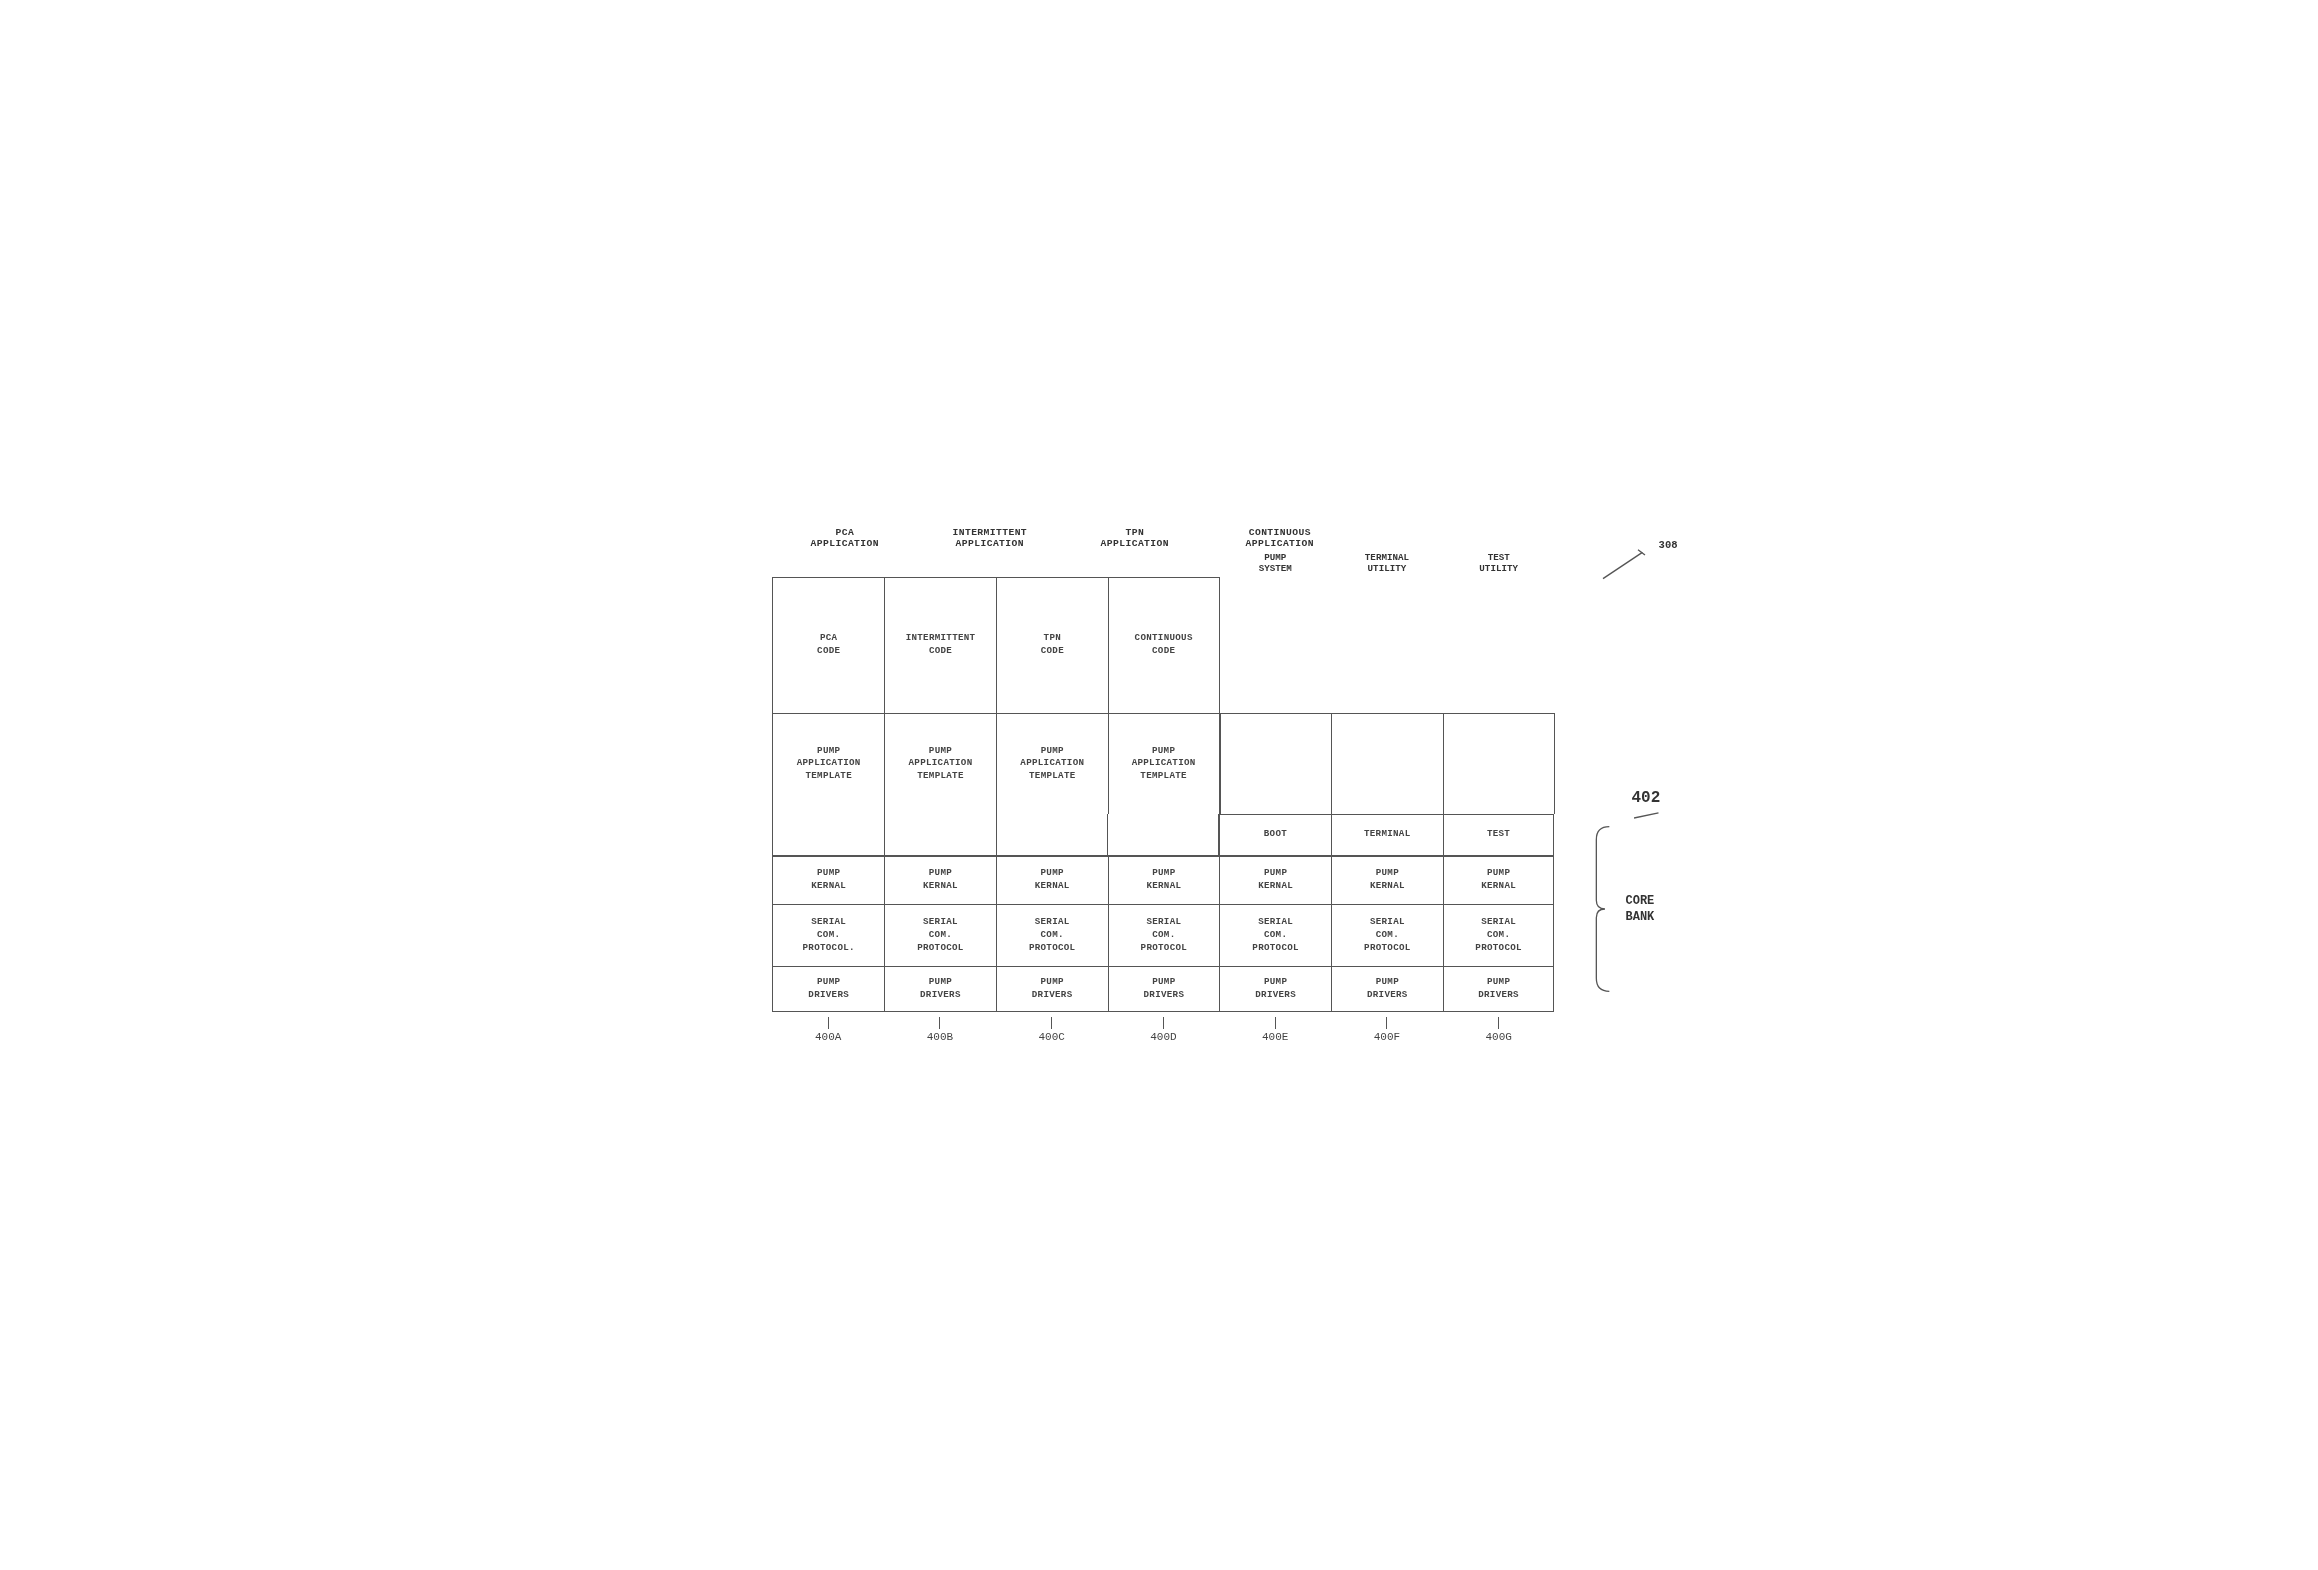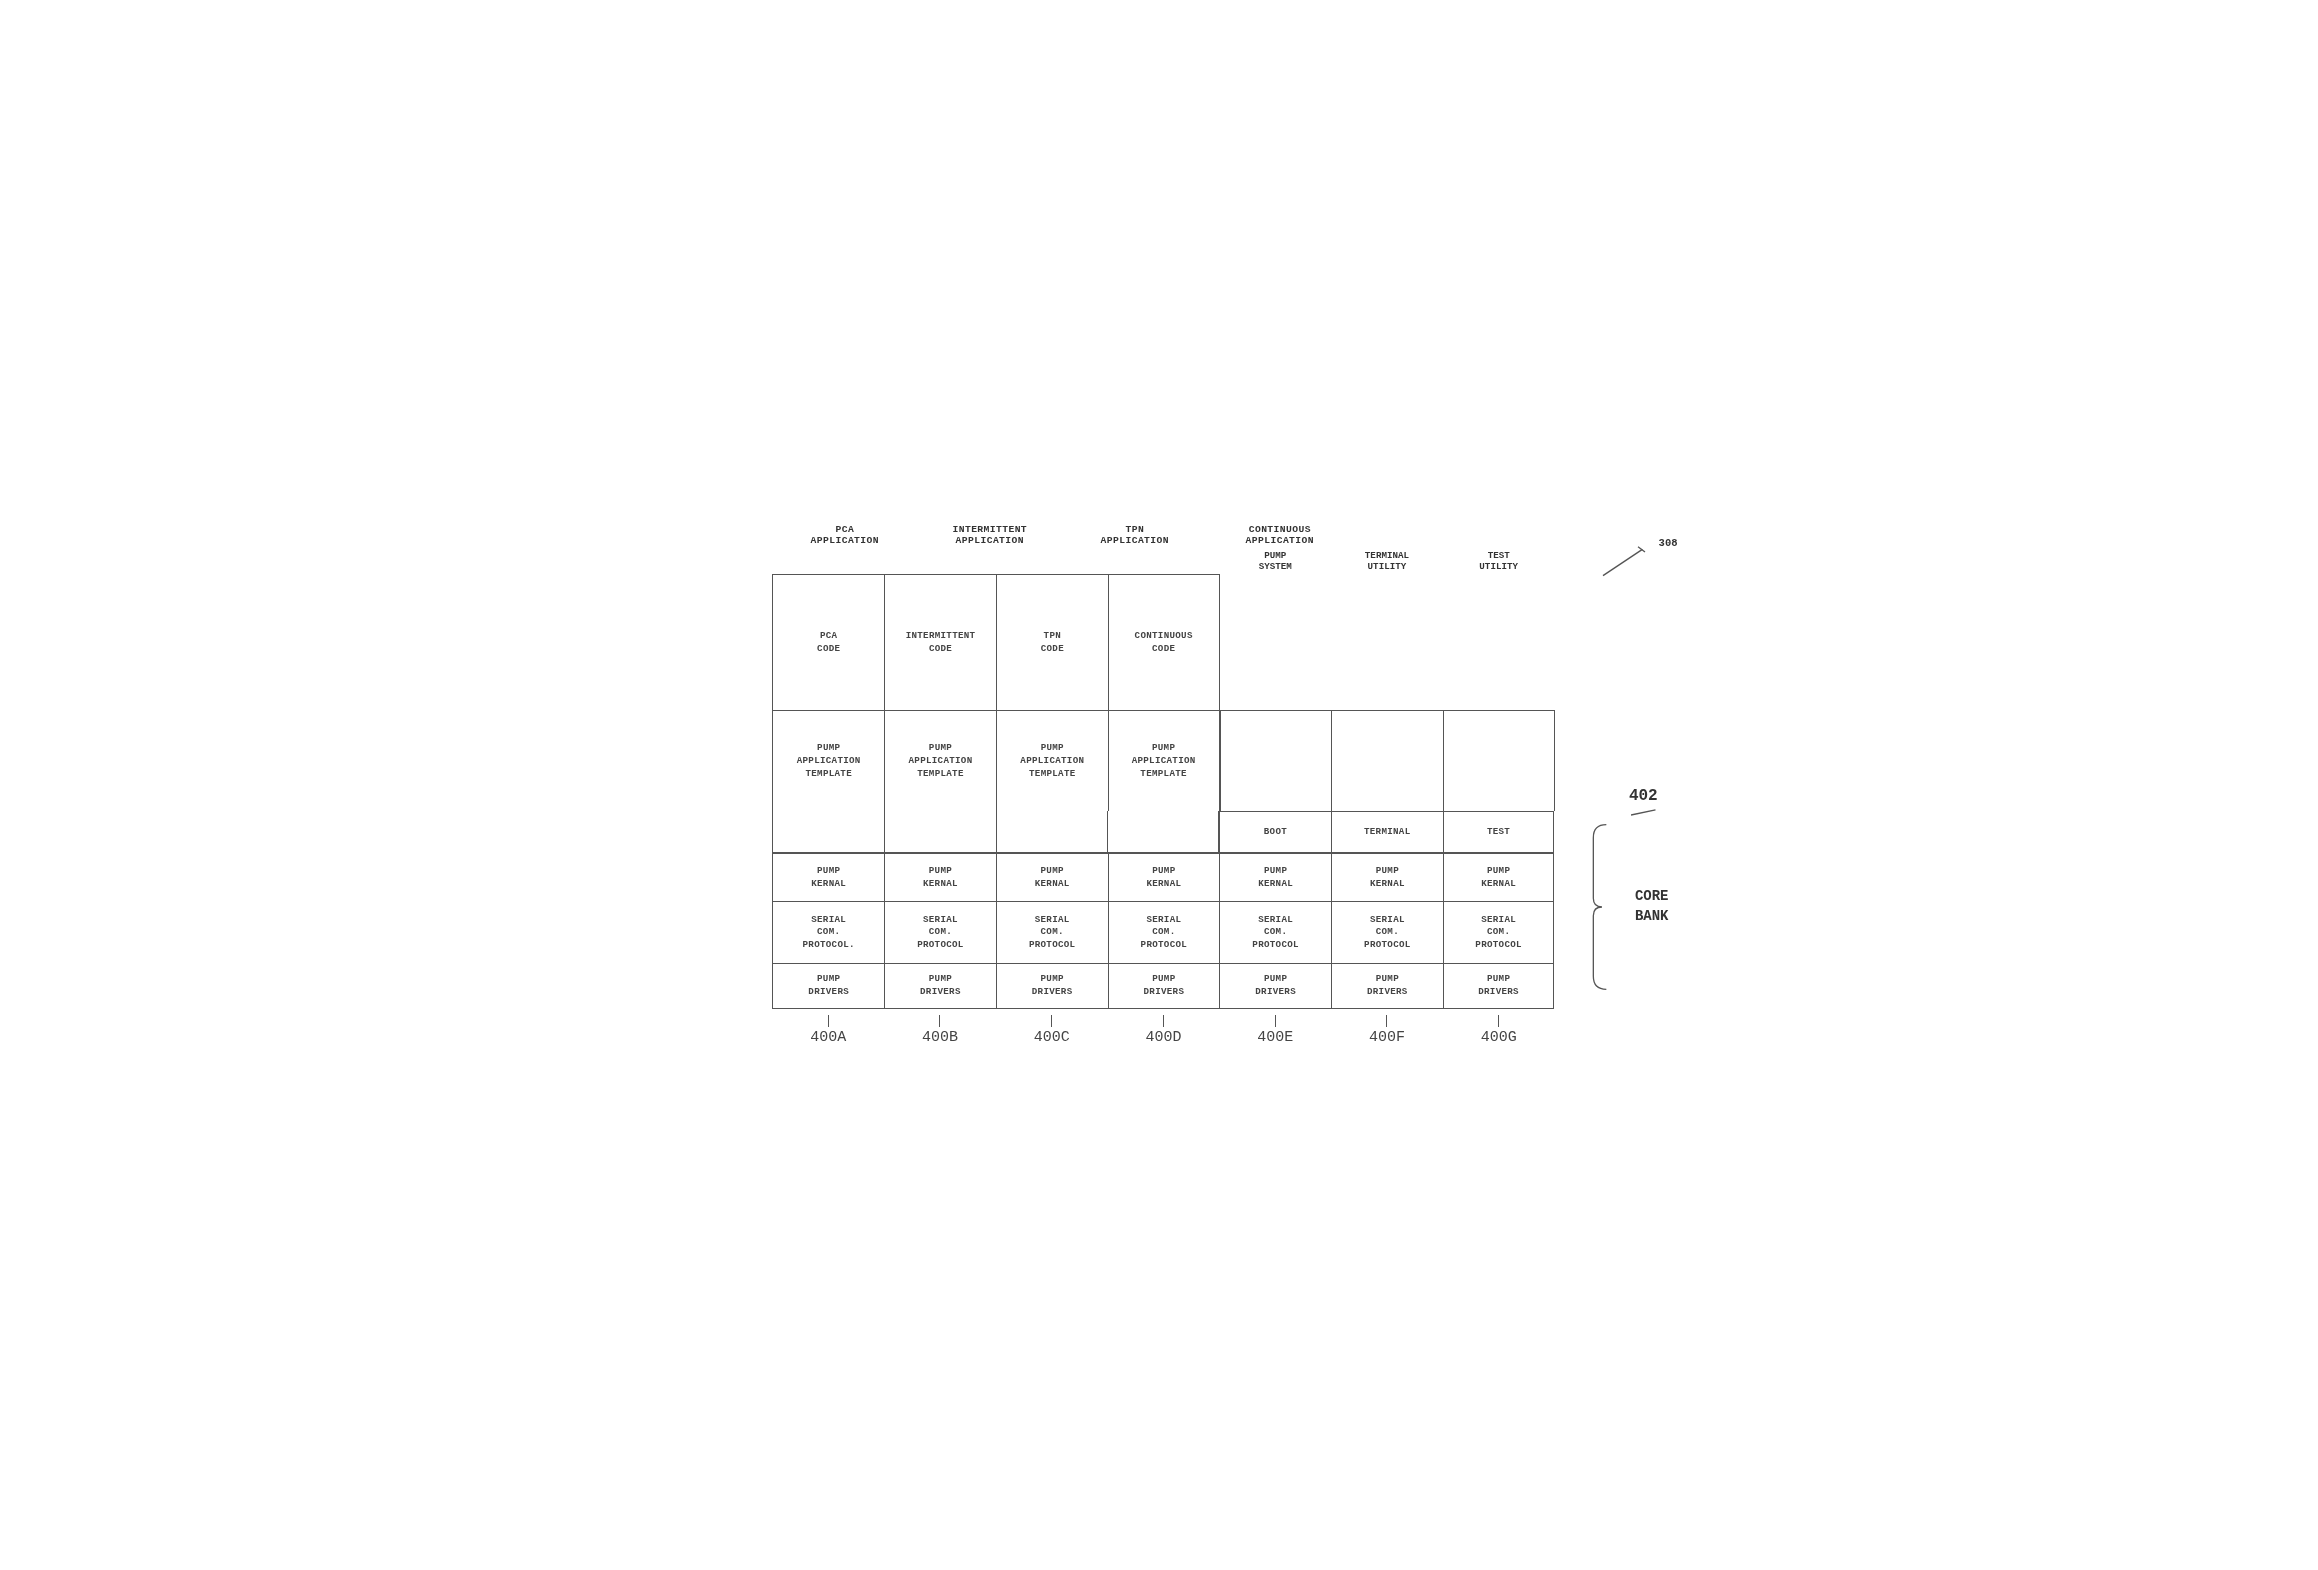--- a/index.html
+++ b/index.html
@@ -47,21 +47,21 @@
     }
 
     .bottom-labels {
       display: flex;
       margin-left: 8.8px;
       margin-top: 5.3px;
     }
     .bottom-label {
       width: 114px;
       text-align: center;
-      font-size: 15px;
+      font-size: 11px;
       color: #444;
       position: relative;
     }
     .bottom-label::before {
       content: '';
       display: block;
       width: 0.9px;
       height: 12.3px;
       background: #555;
       margin: 0 auto 1.8px;
@@ -196,19 +196,19 @@
     <div style="position:absolute; right:-114px; top: 237px; display:flex; flex-direction:column; align-items:flex-start;">
       <div style="font-size:16px; font-weight:bold; color:#333; font-family:'Courier New',monospace; margin-left:40px; margin-bottom:3.5px;">402</div>
       <svg width="35" height="8.8" style="margin-left:42px; margin-bottom:1.8px;" viewBox="0 0 40 10">
         <line x1="0" y1="8" x2="28" y2="2" stroke="#555" stroke-width="1.5"></line>
       </svg>
       <div style="display:flex; align-items:center;">
         <svg width="26" height="176" viewBox="0 0 30 200">
 
           <path d="M20,5 Q5,5 5,20 L5,90 Q5,100 15,100 Q5,100 5,110 L5,180 Q5,195 20,195" fill="none" stroke="#555" stroke-width="1.5"></path>
         </svg>
-        <div style="font-size:14px; font-weight:bold; color:#333; font-family:'Courier New',monospace; text-align:left; line-height:1.4; margin-left:20px;">CORE<br>BANK</div>
+        <div style="font-size:12px; font-weight:bold; color:#333; font-family:'Courier New',monospace; text-align:left; line-height:1.4; margin-left:8px;">CORE<br>BANK</div>
       </div>
     </div>
 
   </div>
 </div>
 
 
 </body></html>

